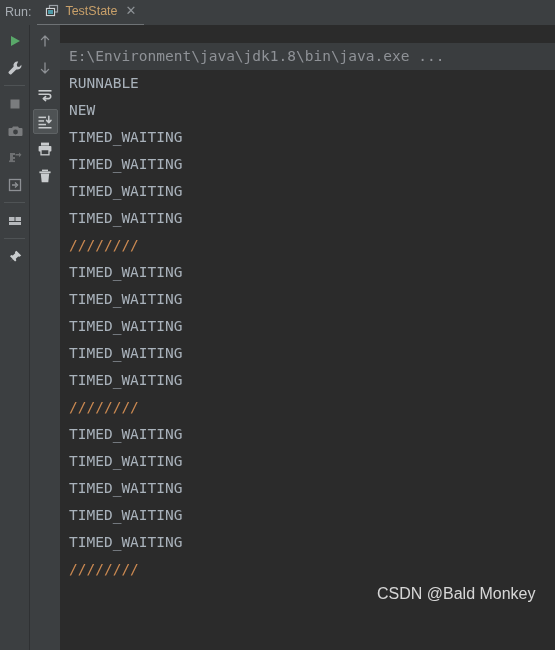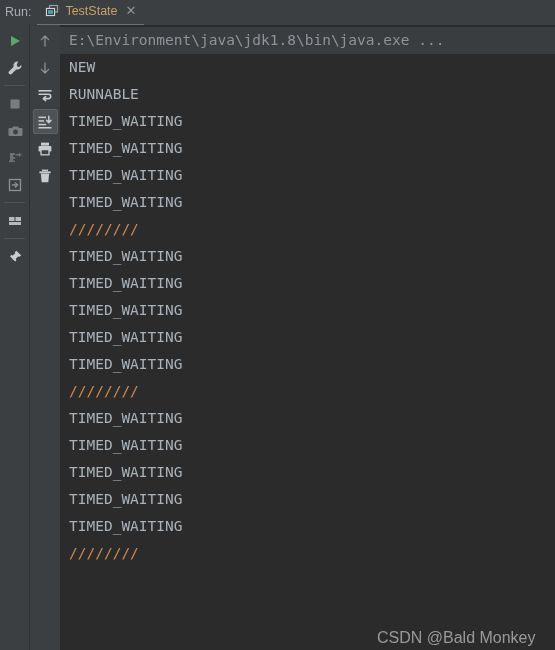--- a/index.html
+++ b/index.html
@@ -136,31 +136,31 @@
     font-size: 14.5px;
     color: #a9b2bb;
     white-space: pre;
     padding-left: 9px;
     box-sizing: border-box;
   }
   .cline.cmd {
     background: #3a3d3f;
     color: #8f9297;
     padding-left: 9px;
-    margin-top: 2px;
+    margin-top: 18px;
   }
   .cline.sep { color: #cc8a52; }
   .cline.blank { height: 27px; }
 
   
   .watermark {
     position: absolute;
     left: 377px;
-    top: 628px;
-    color: #a3a3a3;
+    top: 584px;
+    color: #e5e5e5;
     font-family: "Liberation Sans", sans-serif;
     font-size: 16px;
     line-height: 20px;
     white-space: nowrap;
     opacity: 0.92;
     pointer-events: none;
   }
 </style>
 </head>
 <body>
@@ -297,22 +297,22 @@
           <path d="M3.8 5.6h8.4l-0.9 8.6H4.7z" fill="#c9ccce"></path>
         </svg>
       </div>
 
     </div>
   </div>
 
   <div class="console">
     <div class="cline cmd">E:\Environment\java\jdk1.8\bin\java.exe ...</div>
     <div id="console-lines">
+        <div class="cline">RUNNABLE</div>
         <div class="cline">NEW</div>
-        <div class="cline">RUNNABLE</div>
         <div class="cline">TIMED_WAITING</div>
         <div class="cline">TIMED_WAITING</div>
         <div class="cline">TIMED_WAITING</div>
         <div class="cline">TIMED_WAITING</div>
         <div class="cline sep">////////</div>
         <div class="cline">TIMED_WAITING</div>
         <div class="cline">TIMED_WAITING</div>
         <div class="cline">TIMED_WAITING</div>
         <div class="cline">TIMED_WAITING</div>
         <div class="cline">TIMED_WAITING</div>

